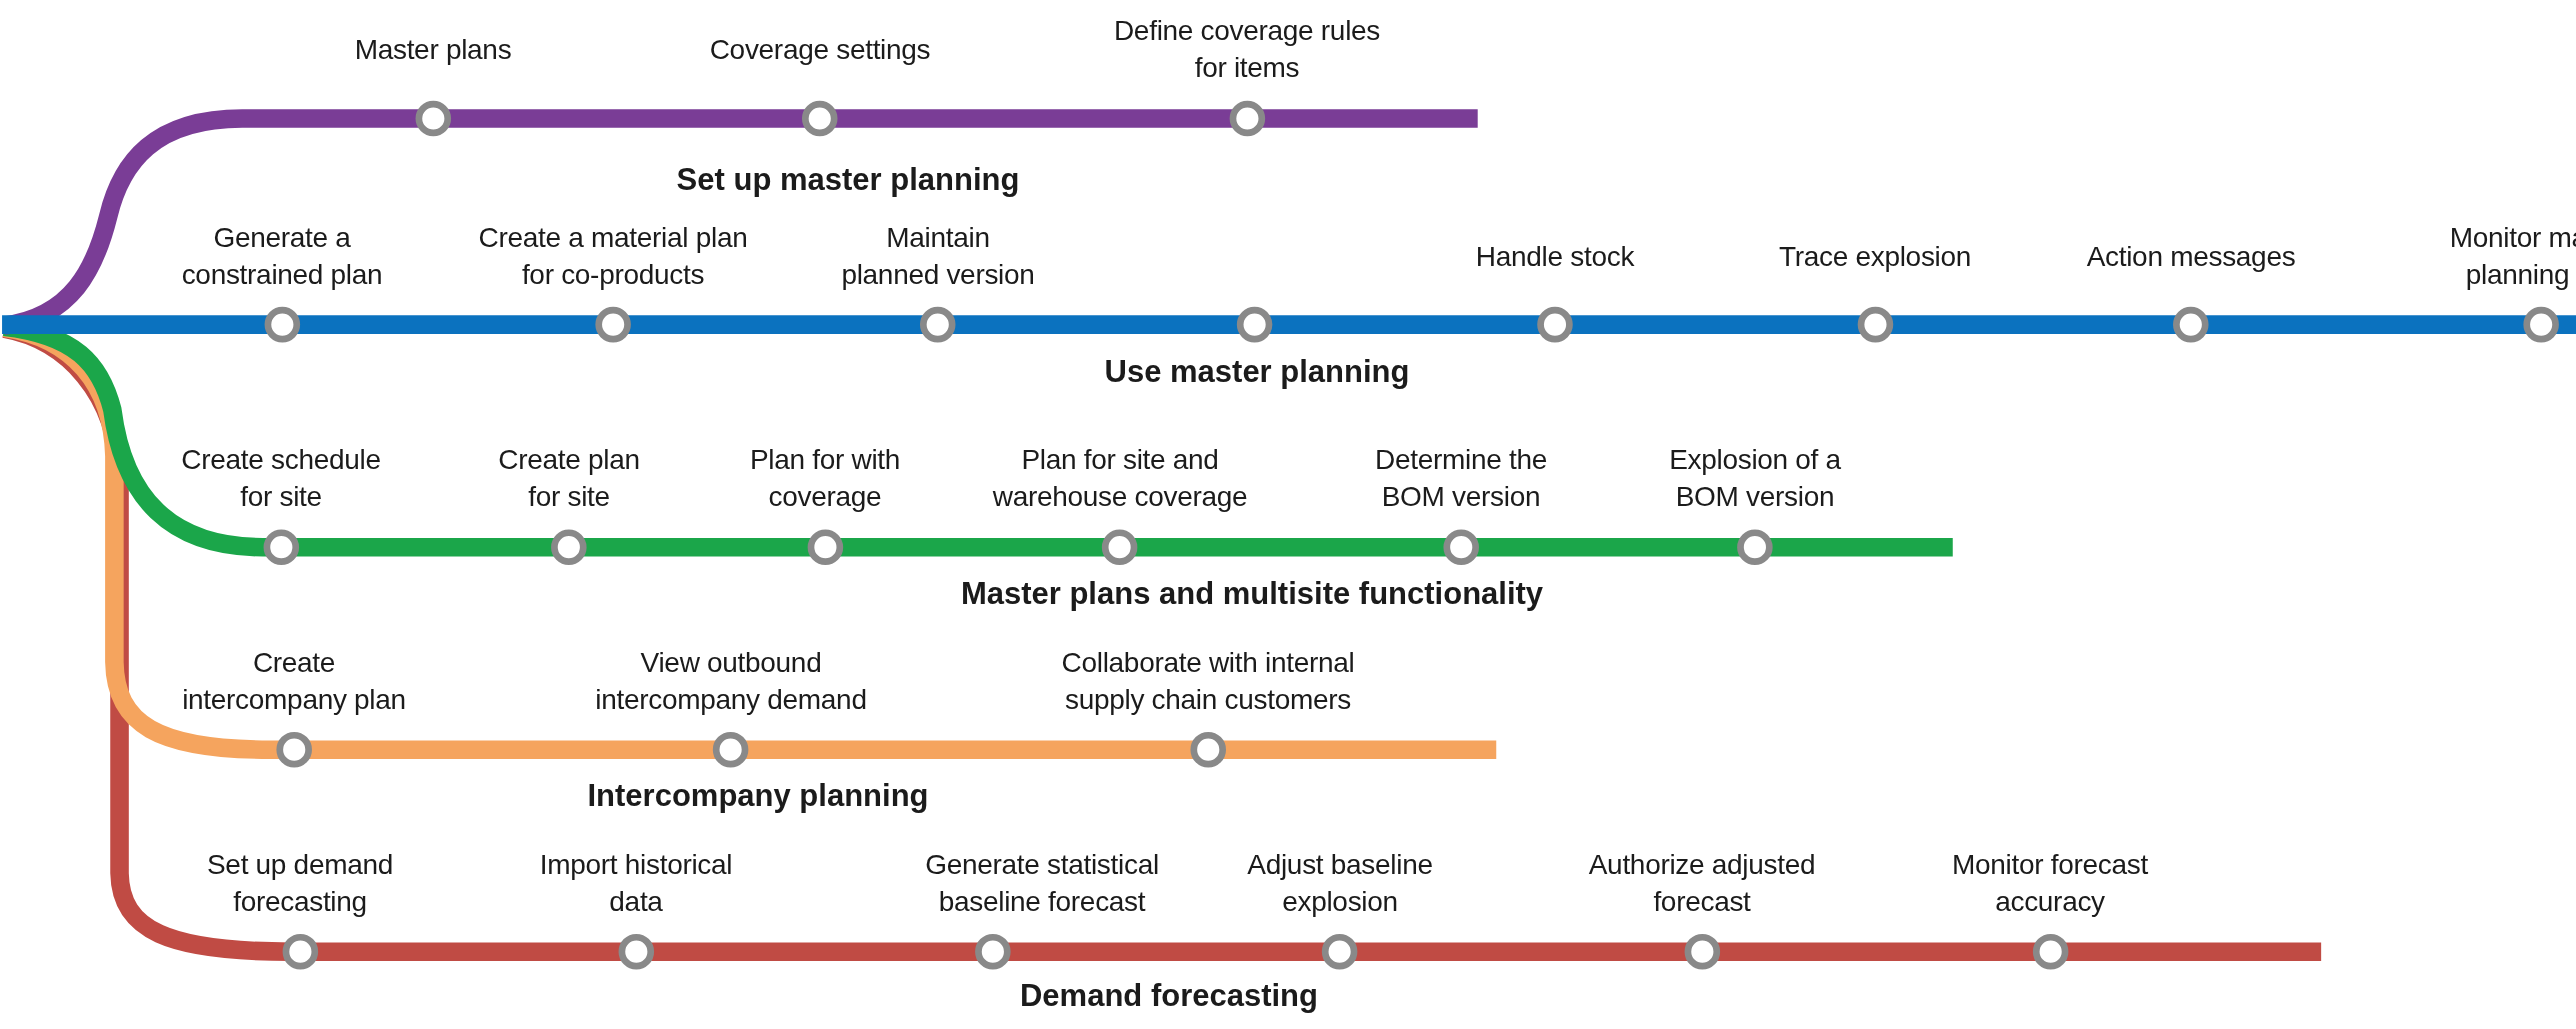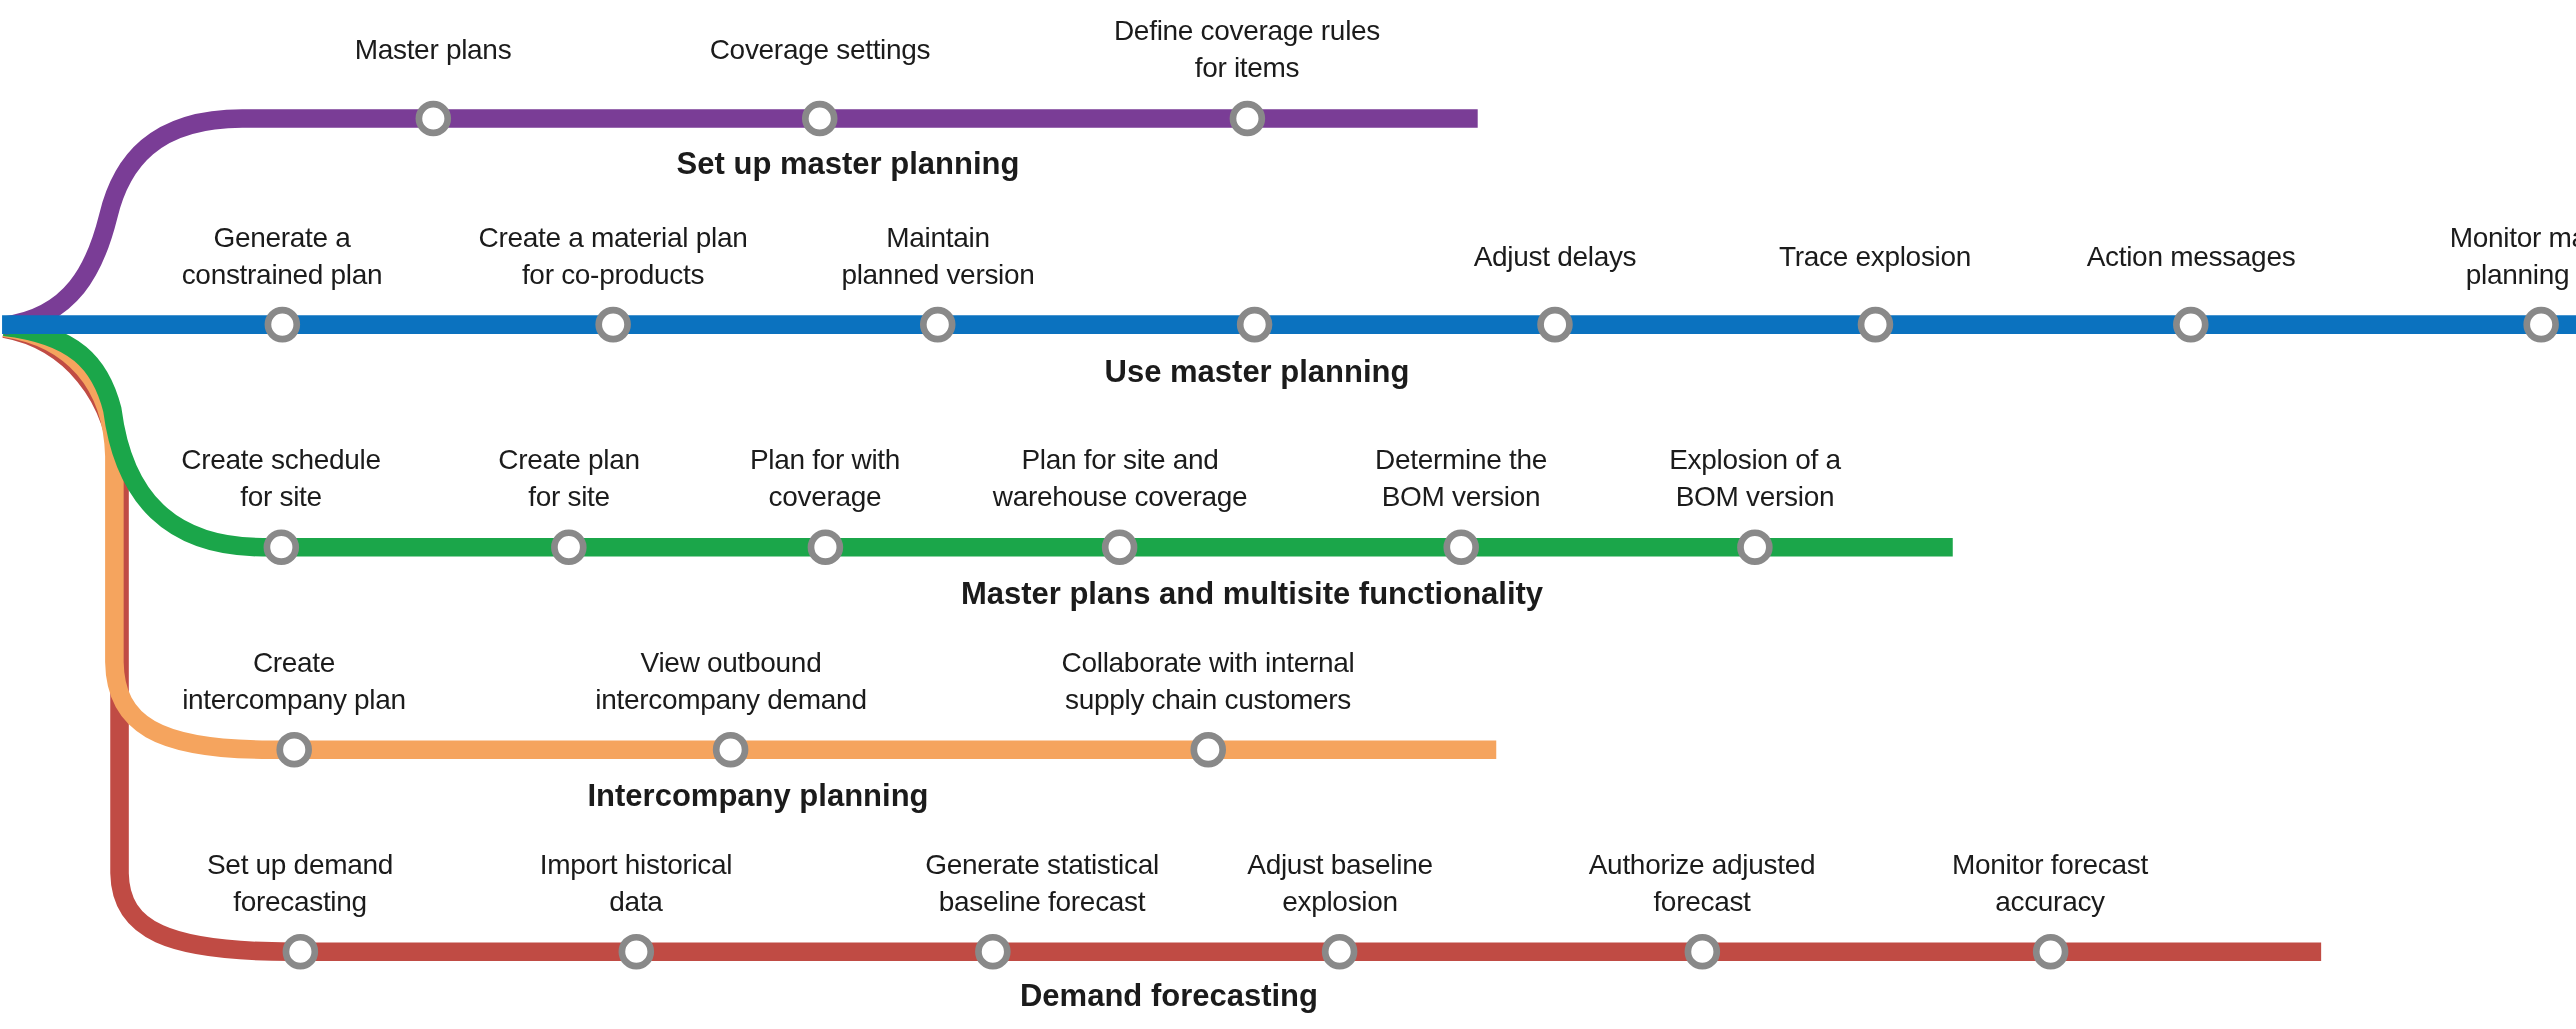--- a/index.html
+++ b/index.html
@@ -74,29 +74,29 @@
     <circle class="stop" cx="1927" cy="1847" r="28" stroke="#898989"></circle>
     <circle class="stop" cx="2600" cy="1847" r="28" stroke="#898989"></circle>
     <circle class="stop" cx="3304" cy="1847" r="28" stroke="#898989"></circle>
     <circle class="stop" cx="3980" cy="1847" r="28" stroke="#898989"></circle>
   </svg>
 
   <div class="stop-label" style="left:433px;top:50px">Master plans</div>
   <div class="stop-label" style="left:820px;top:50px">Coverage settings</div>
   <div class="stop-label" style="left:1247px;top:50px">Define coverage rules
 for items</div>
-  <div class="line-title" style="left:848px;top:164px">Set up master planning</div>
+  <div class="line-title" style="left:848px;top:180px">Set up master planning</div>
 
   <div class="stop-label" style="left:282px;top:257px">Generate a
 constrained plan</div>
   <div class="stop-label" style="left:613px;top:257px">Create a material plan
 for co-products</div>
   <div class="stop-label" style="left:938px;top:257px">Maintain
 planned version</div>
-  <div class="stop-label" style="left:1555px;top:257px">Adjust delays</div>
+  <div class="stop-label" style="left:1555px;top:257px">Handle stock</div>
   <div class="stop-label" style="left:1875px;top:257px">Trace explosion</div>
   <div class="stop-label" style="left:2191px;top:257px">Action messages</div>
   <div class="stop-label" style="left:2541px;top:257px">Monitor master
 planning run</div>
   <div class="line-title" style="left:1257px;top:372px">Use master planning</div>
 
   <div class="stop-label" style="left:281px;top:479px">Create schedule
 for site</div>
   <div class="stop-label" style="left:569px;top:479px">Create plan
 for site</div>

